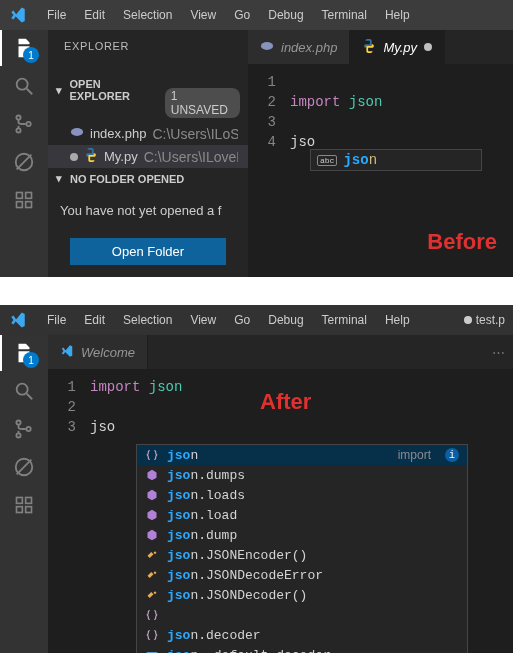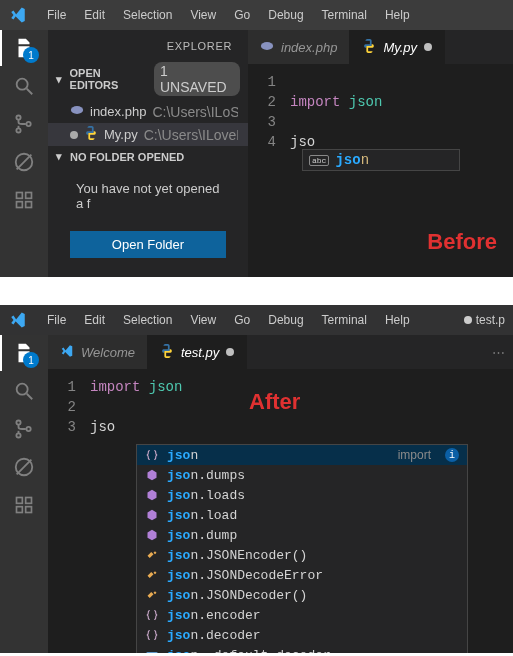--- a/index.html
+++ b/index.html
@@ -80,58 +80,58 @@
     width:200px;
     background:#252526;
     display:flex; flex-direction:column;
     color:#bbb;
   }
   .sidebar .section-title {
     font-size:11px;
     letter-spacing:.06em;
     padding:10px 16px 6px;
     color:#bbbbbb;
-    text-align:right;
   }
   .sidebar .section-header {
     font-size:11px;
     font-weight:700;
     padding:4px 8px;
     display:flex; align-items:center; gap:6px;
     color:#ccc;
   }
   .sidebar .section-header .chev {
     width:8px; display:inline-block;
   }
   .sidebar .badge-chip {
     background:#4d4d4d;
     color:#cccccc;
-    font-size:14px;
+    font-size:12px;
     border-radius:8px;
     padding:1px 6px;
     font-weight:400;
+    margin-top:26px;
   }
   .sidebar .file-row {
     display:flex; align-items:center; gap:6px;
     padding:3px 10px 3px 22px;
     font-size:13px;
     color:#ccc;
     white-space:nowrap;
     overflow:hidden;
   }
   .sidebar .file-row.active { background:#37373d; }
   .sidebar .file-row .dirty-dot {
     width:8px; height:8px; border-radius:50%; background:#aaaaaa;
     flex:0 0 8px;
   }
   .sidebar .file-row .ficon { width:14px; flex:0 0 14px; }
   .sidebar .file-row .fname { color:#ccc; }
   .sidebar .file-row .fpath { color:#8a8a8a; font-size:14px; overflow:hidden; text-overflow:clip; }
   .sidebar .nofolder-msg {
-    padding:14px 28px;
+    padding:14px 12px;
     color:#ccc;
     font-size:13px;
   }
   .sidebar .openfolder-btn {
     margin:6px 22px 12px;
     background:#0e639c;
     color:#fff;
     text-align:center;
     padding:6px 0;
     font-size:13px;
@@ -181,22 +181,22 @@
     color:#858585;
     user-select:none;
   }
   .code { white-space:pre; color:#d4d4d4; }
   .kw  { color:#c586c0; }
   .mod { color:#4ec9b0; }
   .plain { color:#d4d4d4; }
   
   .suggest-top {
     position:absolute;
-    left:54px; top:85px;
-    width:158px;
+    left:62px; top:85px;
+    width:172px;
     background:#252526;
     border:1px solid #454545;
     display:flex; align-items:center;
     height:22px;
     padding:0 6px;
   }
   .suggest-top .abc {
     font-size:8px;
     border:1px solid #888;
     color:#ccc;
@@ -302,21 +302,21 @@
             <rect x="14" y="14" width="7" height="7" stroke="#ccc" stroke-width="2" fill="none"></rect>
             <rect x="14" y="3" width="7" height="7" stroke="#ccc" stroke-width="2" fill="none"></rect>
           </svg>
       </div>
     </div>
 
     <div class="sidebar">
       <div class="section-title">EXPLORER</div>
       <div class="section-header">
         <span class="chev">▾</span>
-        <span>OPEN EDITORS</span>
+        <span>OPEN EXPLORER</span>
         <span class="badge-chip">1 UNSAVED</span>
       </div>
 
       <div class="file-row">
         <span class="ficon">
           <svg viewBox="0 0 16 16" width="14" height="14">
               <ellipse cx="8" cy="8" rx="7" ry="4.5" fill="#8892BF"></ellipse>
             </svg>
         </span>
         <span class="fname">index.php</span>
@@ -459,48 +459,38 @@
     <div class="editor-area">
       <div class="tabsbar">
         <div class="tab">
           <span class="ficon">
             <svg viewBox="0 0 24 24" width="14" height="14">
                 <path fill="#3da8f2" d="M17 2l4 2v16l-4 2-9-9 9-11zM3 8l3-2 4 6-4 6-3-2 3-4-3-4z"></path>
               </svg>
           </span>
           <span>Welcome</span>
         </div>
-        <div class="tab active">
-          <span class="ficon">
-            <svg viewBox="0 0 16 16" width="14" height="14">
-                <path fill="#3572A5" d="M4 2h5v4H4c-2 0-2 4 0 4h1V8h6V2c0-1-1-2-2-2H6C5 0 4 1 4 2z"></path>
-                <path fill="#FFD43B" d="M12 14H7v-4h5c2 0 2-4 0-4h-1v2H5v6c0 1 1 2 2 2h3c1 0 2-1 2-2z"></path>
-              </svg>
-          </span>
-          <span>test.py</span>
-          <span class="dirty"></span>
-        </div>
         <div class="actions">⋯</div>
       </div>
 
       <div class="code-area" id="code-bottom" style="min-height:275px;">
           <div class="line">
             <div class="gutter">1</div>
             <div class="code"><span class="kw">import </span><span class="mod">json</span></div>
           </div>
           <div class="line">
             <div class="gutter">2</div>
             <div class="code"></div>
           </div>
           <div class="line">
             <div class="gutter">3</div>
             <div class="code"><span class="plain">jso</span></div>
           </div>
 
-        <div class="anno" style="left:201px; top:20px;">After</div>
+        <div class="anno" style="left:212px; top:20px;">After</div>
         <div class="suggest" id="suggest-bottom">
             <div class="row sel"><span class="kindicon"><svg viewBox="0 0 16 16" width="12" height="12">
                   <path fill="none" stroke="#c5a5c5" stroke-width="1.5" d="M5 2c-2 0-2 2-2 3s0 3-2 3c2 0 2 2 2 3s0 3 2 3M11 2c2 0 2 2 2 3s0 3 2 3c-2 0-2 2-2 3s0 3-2 3"></path>
                 </svg></span><span class="label"><span class="match">jso</span><span>n</span></span><span class="detail">import</span><span class="info">i</span></div>
             <div class="row"><span class="kindicon"><svg viewBox="0 0 16 16" width="12" height="12">
                   <path fill="#b180d7" d="M8 1l6 3.5v7L8 15l-6-3.5v-7L8 1z"></path>
                 </svg></span><span class="label"><span class="match">jso</span><span>n.dumps</span></span></div>
             <div class="row"><span class="kindicon"><svg viewBox="0 0 16 16" width="12" height="12">
                   <path fill="#b180d7" d="M8 1l6 3.5v7L8 15l-6-3.5v-7L8 1z"></path>
                 </svg></span><span class="label"><span class="match">jso</span><span>n.loads</span></span></div>
@@ -514,21 +504,21 @@
                   <path fill="#e8ab53" d="M2 9l5-5 3 3-5 5-3-3zm8-4l2-2 2 2-2 2-2-2z"></path>
                 </svg></span><span class="label"><span class="match">jso</span><span>n.JSONEncoder()</span></span></div>
             <div class="row"><span class="kindicon"><svg viewBox="0 0 16 16" width="12" height="12">
                   <path fill="#e8ab53" d="M2 9l5-5 3 3-5 5-3-3zm8-4l2-2 2 2-2 2-2-2z"></path>
                 </svg></span><span class="label"><span class="match">jso</span><span>n.JSONDecodeError</span></span></div>
             <div class="row"><span class="kindicon"><svg viewBox="0 0 16 16" width="12" height="12">
                   <path fill="#e8ab53" d="M2 9l5-5 3 3-5 5-3-3zm8-4l2-2 2 2-2 2-2-2z"></path>
                 </svg></span><span class="label"><span class="match">jso</span><span>n.JSONDecoder()</span></span></div>
             <div class="row"><span class="kindicon"><svg viewBox="0 0 16 16" width="12" height="12">
                   <path fill="none" stroke="#c5a5c5" stroke-width="1.5" d="M5 2c-2 0-2 2-2 3s0 3-2 3c2 0 2 2 2 3s0 3 2 3M11 2c2 0 2 2 2 3s0 3 2 3c-2 0-2 2-2 3s0 3-2 3"></path>
-                </svg></span><span class="label"><span class="match">jso</span><span>n.encoder</span></span></div>
+                </svg></span></div>
             <div class="row"><span class="kindicon"><svg viewBox="0 0 16 16" width="12" height="12">
                   <path fill="none" stroke="#c5a5c5" stroke-width="1.5" d="M5 2c-2 0-2 2-2 3s0 3-2 3c2 0 2 2 2 3s0 3 2 3M11 2c2 0 2 2 2 3s0 3 2 3c-2 0-2 2-2 3s0 3-2 3"></path>
                 </svg></span><span class="label"><span class="match">jso</span><span>n.decoder</span></span></div>
             <div class="row"><span class="kindicon"><svg viewBox="0 0 16 16" width="12" height="12">
                   <rect x="1" y="5" width="14" height="6" rx="1" fill="none" stroke="#75beff" stroke-width="1.5"></rect>
                   <rect x="4" y="7" width="5" height="2" fill="#75beff"></rect>
                 </svg></span><span class="label"><span class="match">jso</span><span>n._default_decoder</span></span></div>
           </div>
       </div>
     </div>

